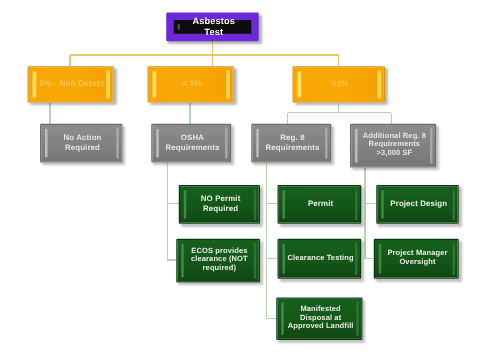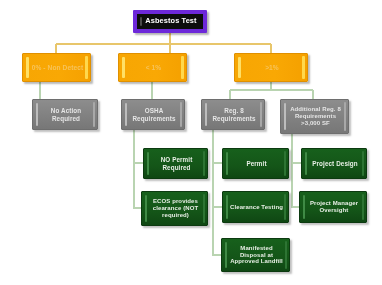--- a/index.html
+++ b/index.html
@@ -51,21 +51,21 @@
     left: 3px;
     top: 3px;
     bottom: 3px;
     width: 2px;
     border-radius: 1px;
   }
 
   
   .n-root {
     background: #0d0d0d;
-    border: 4px solid #6d28d9;
+    border: 6px solid #6d28d9;
     box-shadow: 2px 2px 2px rgba(0,0,0,0.30);
     font-size: 7.4px;
     font-weight: bold;
   }
   .n-root::before { background: #4a4a4a; }
 
   
   .n-orange {
     background: #f5a000;
     background: linear-gradient(to right,#f7a603 0%, #f9a804 55%, #f5a000 100%);

